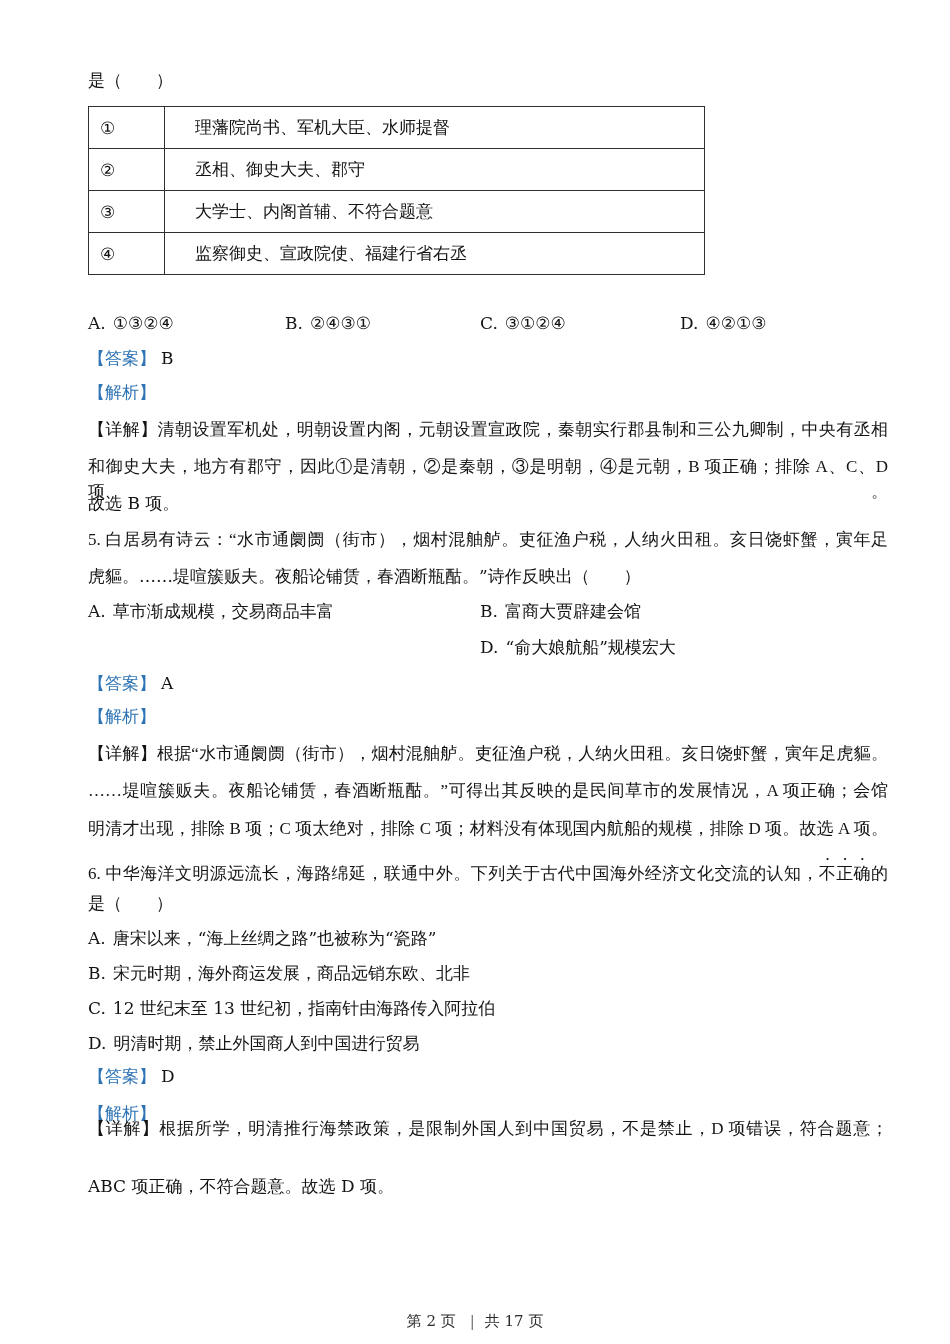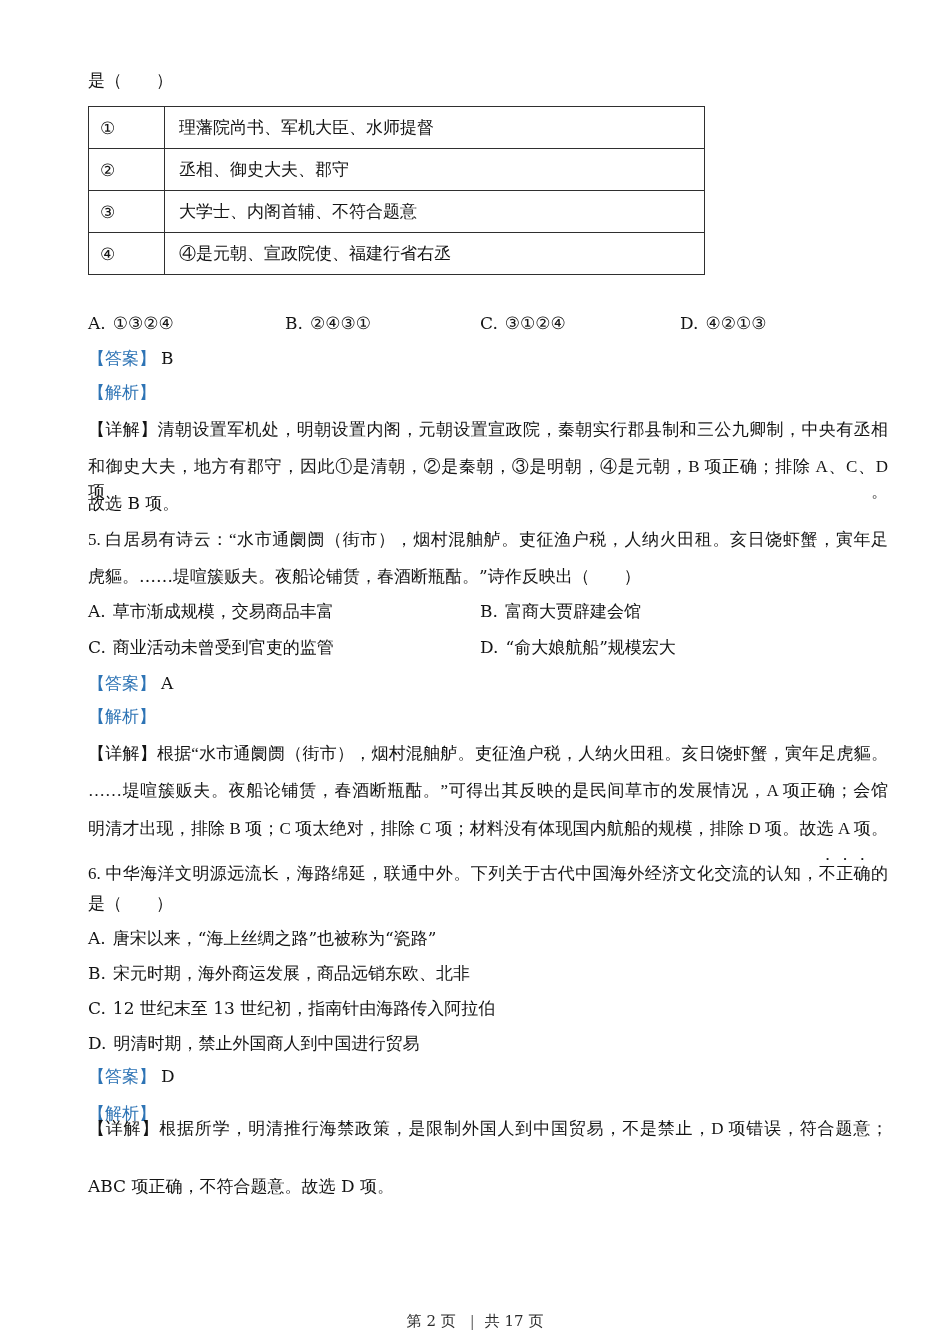--- a/index.html
+++ b/index.html
@@ -19,21 +19,21 @@
   .opt .lbl { margin-right:7px; }
   .emph {
     -webkit-text-emphasis:filled dot; -webkit-text-emphasis-position:over right;
     text-emphasis:filled dot; text-emphasis-position:over right;
   }
   .qtable { position:absolute; top:106px; left:0; width:617px;
     border-collapse:collapse; table-layout:fixed; }
   .qtable td { border:1.6px solid #2f2f2f; height:41px; font-size:17px;
     vertical-align:middle; padding:0; }
   .qtable td.cnum { width:64px; padding-left:11px; }
-  .qtable td.ctxt { padding-left:14px; }
+  .qtable td.ctxt { padding-left:30px; }
   .footer { position:absolute; top:1312px; left:0; width:950px; text-align:center;
     font-size:15px; color:#2b2b2b; }
   .footer .sep { margin:0 10px 0 14px; color:#6f6f6f; }
 </style>
 </head>
 <body>
 
 <div class="page">
   <div class="content">
 
@@ -48,21 +48,21 @@
       <tr>
         <td class="cnum">②</td>
         <td class="ctxt">丞相、御史大夫、郡守</td>
       </tr>
       <tr>
         <td class="cnum">③</td>
         <td class="ctxt">大学士、内阁首辅、不符合题意</td>
       </tr>
       <tr>
         <td class="cnum">④</td>
-        <td class="ctxt">④是元朝、宣政院使、福建行省右丞</td>
+        <td class="ctxt">监察御史、宣政院使、福建行省右丞</td>
       </tr>
     </tbody>
       </table>
 
     <div class="line optline" style="top:311px">
       <span class="opt" style="left:0">
         <span class="lbl">A.</span><span>①③②④</span>
       </span>
       <span class="opt" style="left:197px">
         <span class="lbl">B.</span><span>②④③①</span>
@@ -90,23 +90,20 @@
       <span class="opt" style="left:0">
         <span class="lbl">A.</span><span>草市渐成规模，交易商品丰富</span>
       </span>
       <span class="opt" style="left:392px">
         <span class="lbl">B.</span><span>富商大贾辟建会馆</span>
       </span>
     </div>
 
     <div class="line nowrap" style="top:564px">虎貙。……堤喧簇贩夫。夜船论铺赁，春酒断瓶酤。”诗作反映出（　　）</div>
     <div class="line optline" style="top:635px">
-      <span class="opt" style="left:0">
-        <span class="lbl">C.</span><span>商业活动未曾受到官吏的监管</span>
-      </span>
       <span class="opt" style="left:392px">
         <span class="lbl">D.</span><span>“俞大娘航船”规模宏大</span>
       </span>
     </div>
 
     <div class="line nowrap" style="top:671px">
       <span class="blue">【答案】</span><span class="ans-letter">A</span>
     </div>
     <div class="line nowrap" style="top:704px">
       <span class="blue">【解析】</span>

